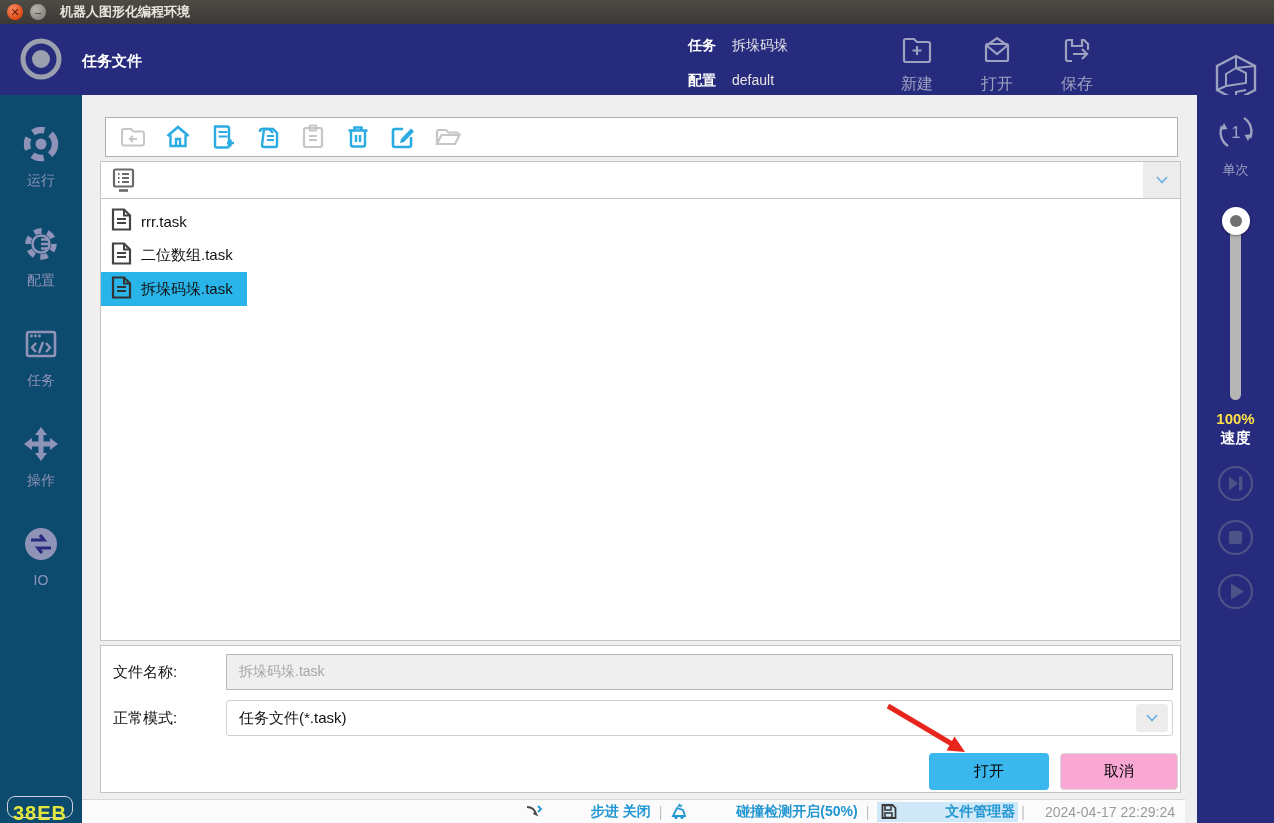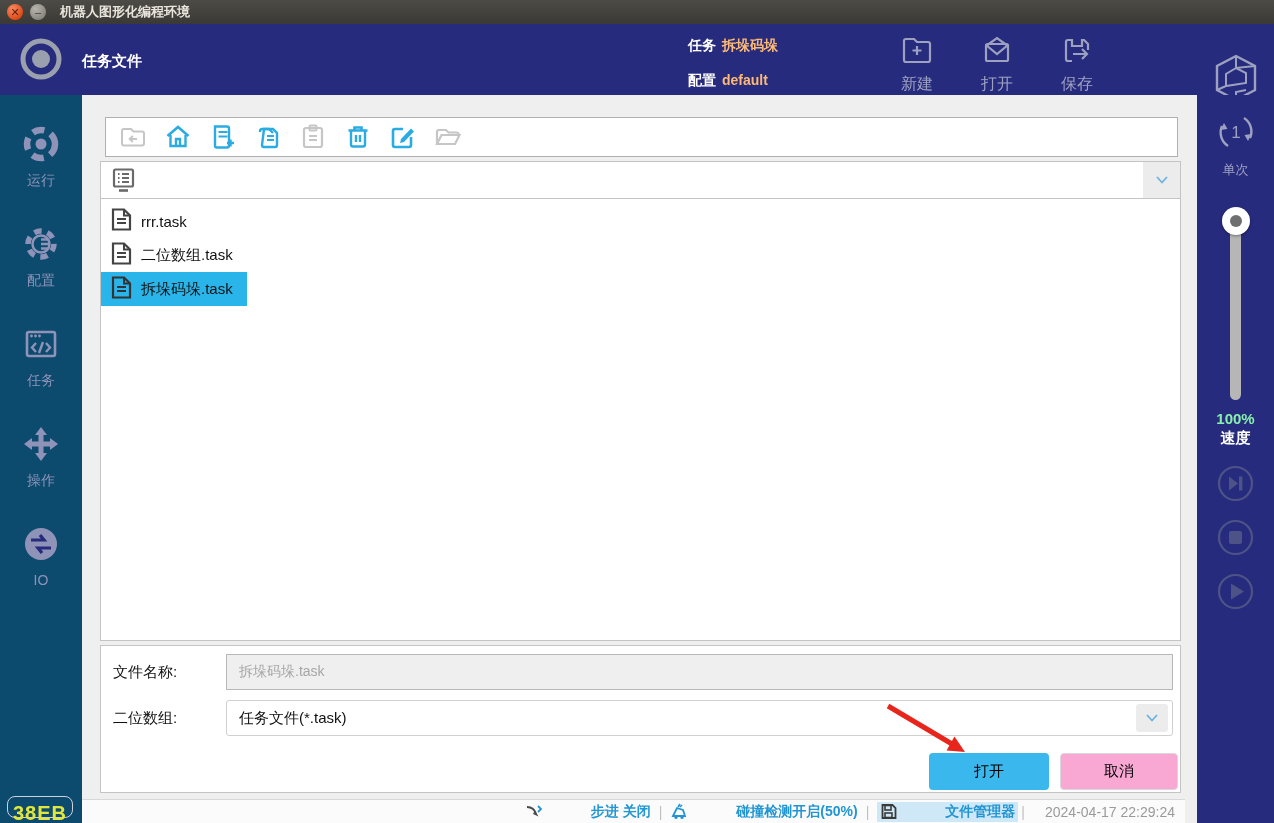--- a/index.html
+++ b/index.html
@@ -15,21 +15,21 @@
   .winbtn.close { background:radial-gradient(circle at 35% 30%,#f78a62,#df4b16 70%); color:#5e1d05; }
   .winbtn.min   { background:radial-gradient(circle at 35% 30%,#b6b4ac,#8a8880 70%); color:#3d3c38; }
   .wintitle { color:#e8e4db; font-size:13px; font-weight:bold; margin-left:14px; }
 
   
   .header { position:absolute; left:0; top:24px; width:100%; height:71px; background:#272b7d; }
   .mode-wrap { position:absolute; left:18px; top:12px; display:flex; align-items:center; }
   .mode-label { color:#ffffff; font-size:15px; font-weight:bold; margin-left:18px; }
   .kv { position:absolute; color:#fff; font-size:14px; }
   .kv .k { font-weight:bold; color:#ffffff; }
-  .kv .v { color:#fdba74; margin-left:6px; font-weight:bold; }
+  .kv .v { color:#e5e5e5; margin-left:16px; font-weight:normal; }
   .hbtn { position:absolute; top:30px; width:60px; text-align:center; cursor:pointer; }
   .hbtn .lbl { display:block; margin-top:2px; color:#9da1c0; font-size:16px; }
   .logo { position:absolute; right:12px; top:28px; }
 
   
   .lsidebar { position:absolute; left:0; top:95px; width:82px; bottom:0; background:#0c4a6e; }
   .nav-item { position:absolute; left:0; width:82px; text-align:center; cursor:pointer; }
   .nav-item .lbl { display:block; margin-top:3px; color:#8f93b8; font-size:14px; }
   .badge { position:absolute; left:7px; bottom:5px; width:66px; height:22px;
     border:1px solid #cfd0da; border-radius:8px; color:#e2e53d; font-size:20px; font-weight:bold;
@@ -38,21 +38,21 @@
   
   .rsidebar { position:absolute; right:0; top:95px; width:77px; bottom:0; background:#272b7d; }
   .single-wrap { position:absolute; top:14px; left:0; width:100%; text-align:center; cursor:pointer; }
   .single-wrap .lbl { display:block; margin-top:2px; color:#9da1c0; font-size:13px; }
   .slider-track { position:absolute; left:33px; top:122px; width:11px; height:183px;
     background:#b6b6b6; border-radius:6px; cursor:pointer; }
   .slider-handle { position:absolute; left:25px; top:112px; width:28px; height:28px;
     background:#ffffff; border-radius:50%; box-shadow:0 1px 3px rgba(0,0,0,.4); cursor:grab; }
   .slider-handle::after { content:""; position:absolute; left:8px; top:8px; width:12px; height:12px;
     background:#6f6f6f; border-radius:50%; }
-  .speed-pct { position:absolute; top:315px; width:100%; text-align:center; color:#86efac;
+  .speed-pct { position:absolute; top:315px; width:100%; text-align:center; color:#fde047;
     font-size:15px; font-weight:bold; }
   .speed-lbl { position:absolute; top:334px; width:100%; text-align:center; color:#ffffff;
     font-size:15px; font-weight:bold; }
   .pbtn { position:absolute; left:20px; width:37px; height:37px; cursor:pointer; }
 
   
   .main { position:absolute; left:82px; top:95px; right:77px; bottom:0; background:#efefef; }
   .ftoolbar { position:absolute; left:23px; top:22px; width:1073px; height:40px;
     background:#ffffff; border:1px solid #b0b0b0; display:flex; align-items:center; padding-left:12px; }
   .tbtn { width:30px; height:30px; margin-right:15px; display:flex; align-items:center;
@@ -364,21 +364,21 @@
               <path d="M6 11 h9 M6 15 h9" stroke="#333" stroke-width="2"></path>
             </svg>
         </span>
         <span class="fname">拆垛码垛.task</span>
       </div>
     </div>
 
     <div class="bottompanel">
       <div class="flabel" style="top:17px;">文件名称:</div>
       <input class="fname-input" type="text" readonly="" value="拆垛码垛.task" style="">
-      <div class="flabel" style="top:63px;">二位数组:</div>
+      <div class="flabel" style="top:63px;">正常模式:</div>
       <div class="ftype-select">
         <span>任务文件(*.task)</span>
         <span class="chev">
           <svg width="12" height="8" viewBox="0 0 12 8">
               <path d="M1 1 L6 6.5 L11 1" fill="none" stroke="#6fb3e0" stroke-width="1.8"></path>
             </svg>
         </span>
       </div>
       <button class="dlg-btn open">打开</button>
       <button class="dlg-btn cancel">取消</button>

